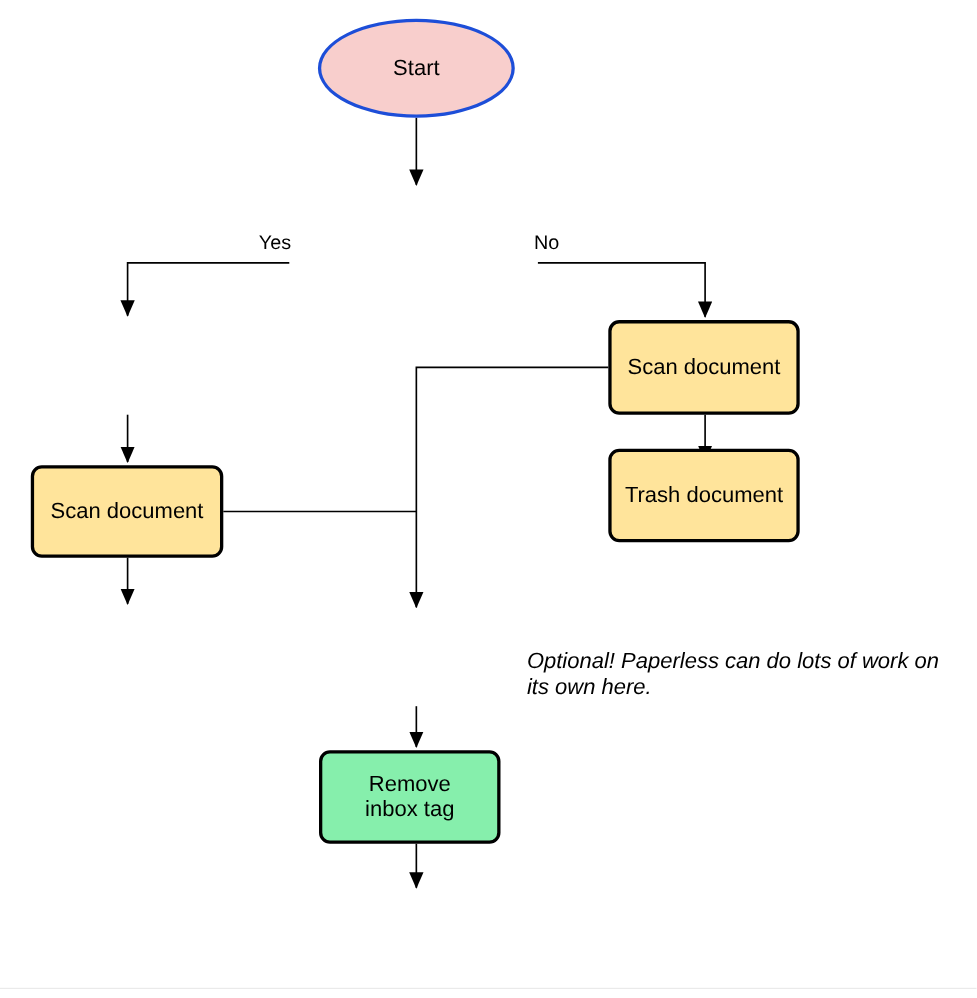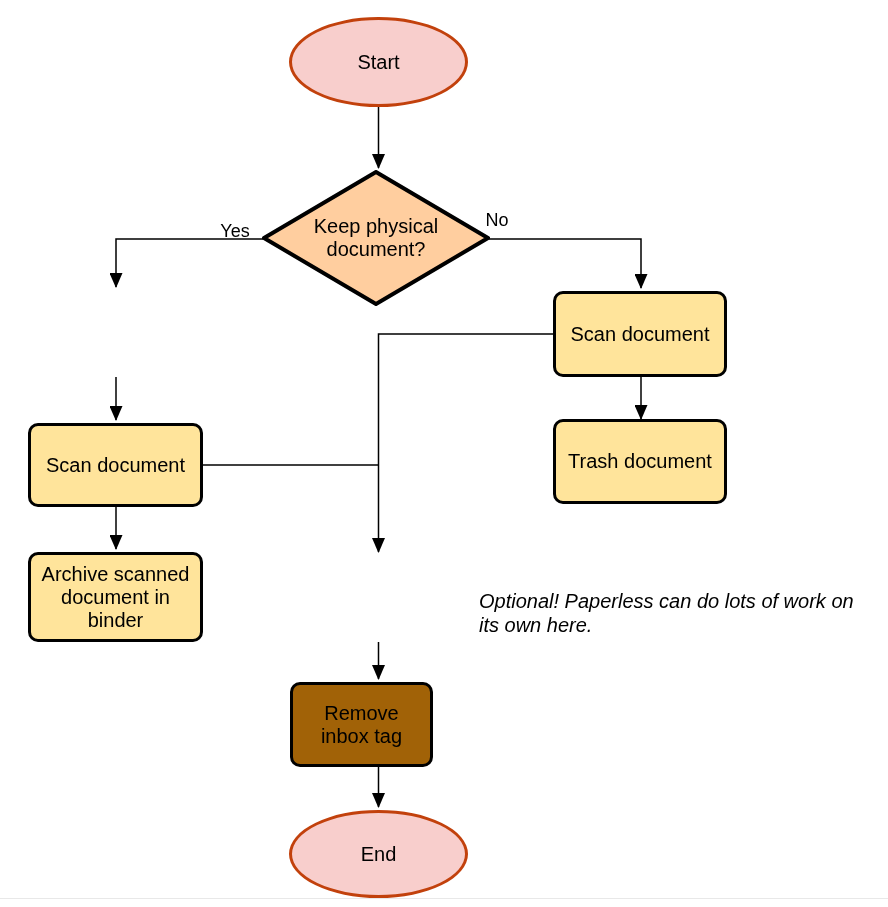--- a/index.html
+++ b/index.html
@@ -22,21 +22,21 @@
     text-align: center;
     font-size: 20px;
     line-height: 23px;
   }
   .node span, .diamond-label { white-space: pre-line; }
   .process {
     border: 3px solid #000000;
     border-radius: 10px;
   }
   .terminator {
-    border: 3px solid #c2410c;
+    border: 3px solid #1d4ed8;
     border-radius: 50%;
   }
   .diamond-wrap { position: absolute; }
   .diamond-wrap svg { position: absolute; left: 0; top: 0; }
   .diamond-label {
     position: absolute;
     left: 0; top: 0; right: 0; bottom: 0;
     display: flex;
     align-items: center;
     justify-content: center;
@@ -87,58 +87,43 @@
       <path d="M553,334 L378.5,334 L378.5,552" marker-end="url(#arrow)"></path>
       <path d="M378.5,642 L378.5,679" marker-end="url(#arrow)"></path>
       <path d="M378.5,767 L378.5,807" marker-end="url(#arrow)"></path>
     </g>
   </svg>
 
   <div class="node terminator" style="left: 289px; top: 17px; width: 179px; height: 90px; background-color: rgb(248, 206, 204);">
     <span>Start</span>
   </div>
 
-  <div class="diamond-wrap" style="left:262px; top:170px; width:228px; height:136px;">
-    <svg width="228" height="136" viewBox="0 0 228 136">
-      <polygon points="114,2 226,68 114,134 2,68" stroke="#000000" stroke-width="4" stroke-linejoin="round" style="fill: rgb(255, 206, 159);"></polygon>
-    </svg>
-    <div class="diamond-label">Keep physical
-document?</div>
-  </div>
 
-  <div class="edge-label" style="left:205px; top:210px; width:60px;margin-top:11px;">Yes</div>
+  <div class="edge-label" style="left:220px; top:210px; width:60px;">Yes</div>
   <div class="edge-label" style="left:467px; top:210px; width:60px;">No</div>
 
 
   <div class="node process" style="left: 28px; top: 423px; width: 175px; height: 84px; background-color: rgb(255, 228, 155);">
     <span>Scan document</span>
   </div>
 
-  <div class="node process" style="left: 28px; top: 552px; width: 175px; height: 90px; background-color: rgb(255, 228, 155);">
-    <span>Archive scanned
-document in
-binder</span>
-  </div>
 
   <div class="node process" style="left: 553px; top: 291px; width: 174px; height: 86px; background-color: rgb(255, 228, 155);">
     <span>Scan document</span>
   </div>
 
-  <div class="node process" style="left: 553px; top: 419px; width: 174px; height: 85px; background-color: rgb(255, 228, 155);">
+  <div class="node process" style="left: 553px; top: 408px; width: 174px; height: 85px; background-color: rgb(255, 228, 155);">
     <span>Trash document</span>
   </div>
 
 
-  <div class="node process" style="left: 290px; top: 682px; width: 143px; height: 85px; background-color: #a16207;">
+  <div class="node process" style="left: 290px; top: 682px; width: 165px; height: 85px; background-color: #86efac;">
     <span>Remove
 inbox tag</span>
   </div>
 
-  <div class="node terminator" style="left: 289px; top: 810px; width: 179px; height: 88px; background-color: rgb(248, 206, 204);">
-    <span>End</span>
-  </div>
 
   <div class="note" style="left:479px; top:590px; width:420px;">Optional! Paperless can do lots of work on
 its own here.</div>
 
   <div class="bottom-divider"></div>
 
 </div>
 
 </body></html>

